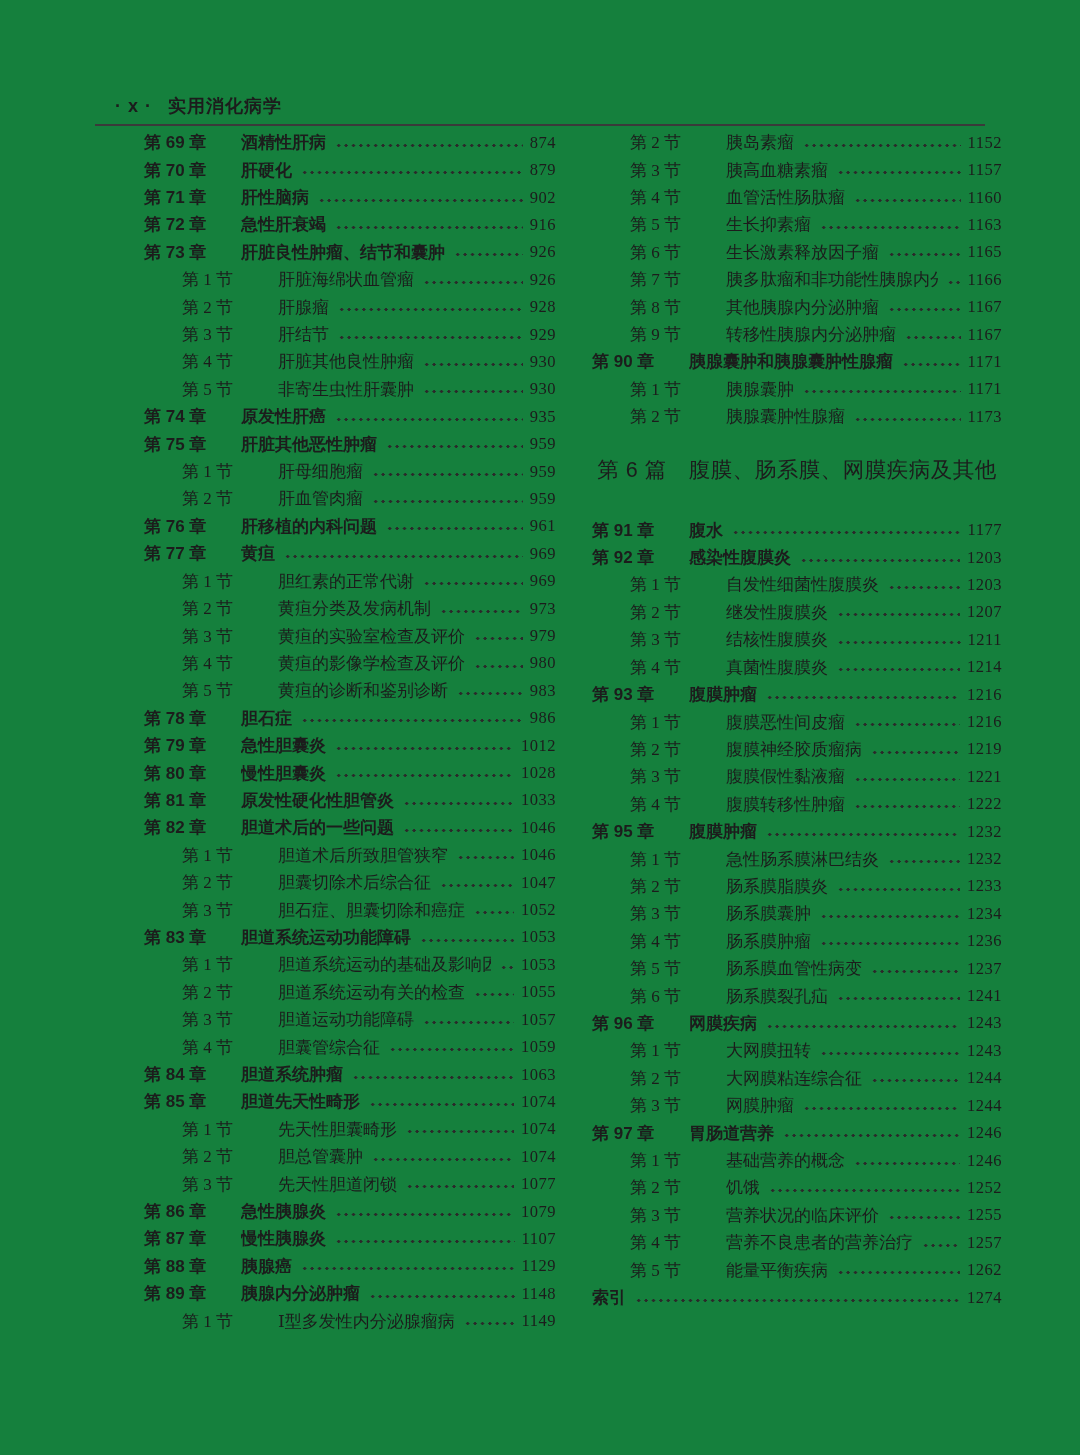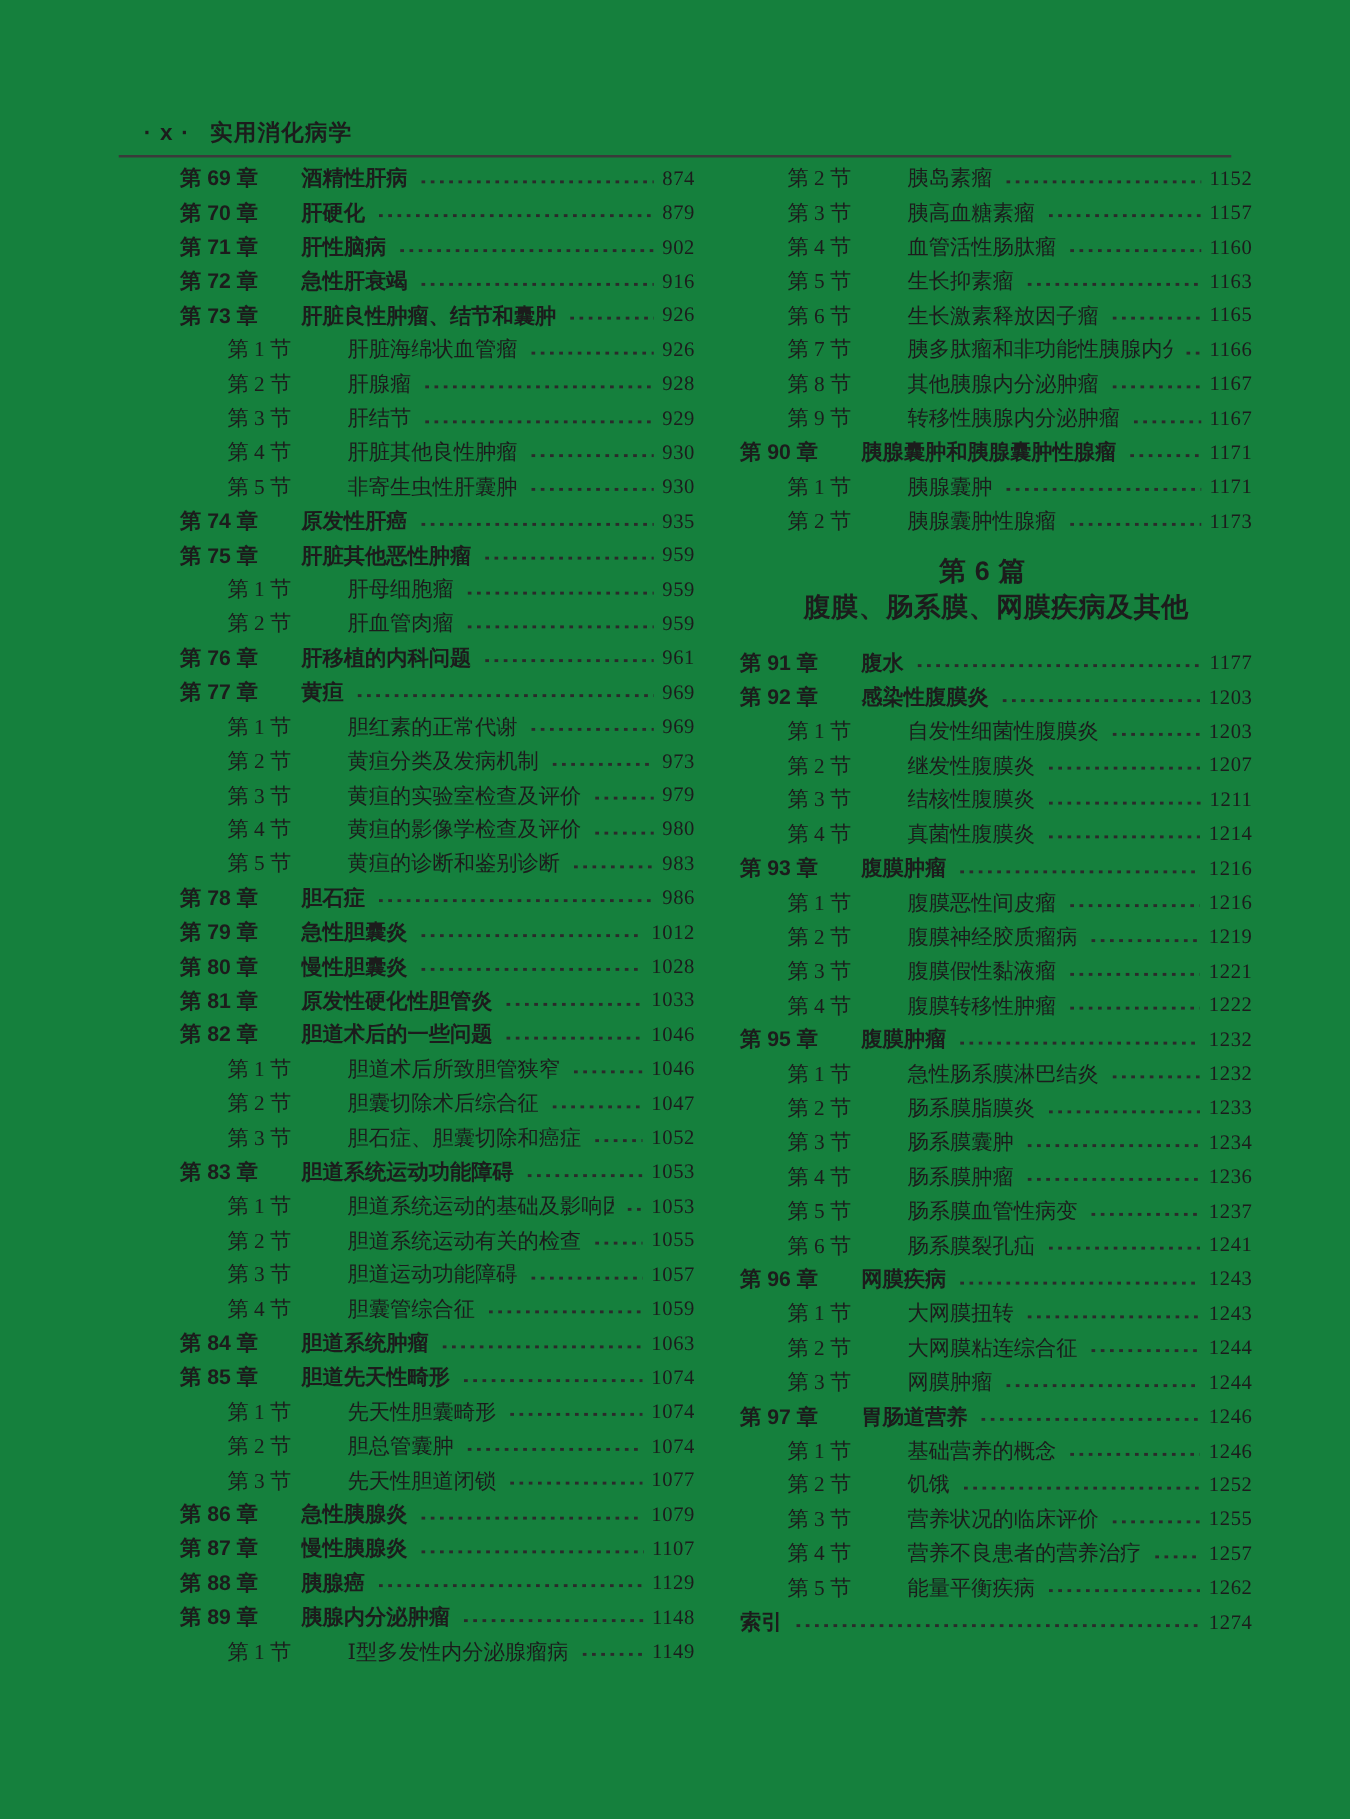--- a/index.html
+++ b/index.html
@@ -79,28 +79,27 @@
   .page-num {
     flex: 0 0 auto;
     font-family: "Liberation Serif", "DejaVu Serif", serif;
     font-size: 16.5px;
     letter-spacing: 0.5px;
   }
   .part-heading {
     margin: 25px 0 29px 0;
     height: 32px;
     display: flex;
-    align-items: center;
+    align-items: flex-start;
     justify-content: center;
     font-family: "Liberation Sans", "DejaVu Sans", sans-serif;
-    font-weight: 700;
+    font-weight: 400;
     font-size: 21.5px;
     letter-spacing: 0.5px;
     white-space: nowrap;
-    flex-direction: column;
   }
   .part-heading .part-label { margin-right: 22px; }
 </style>
 </head>
 <body>
 
 <div class="page">
   <div class="page-header">
     <span class="marker">· x ·</span><span>实用消化病学</span>
   </div>

